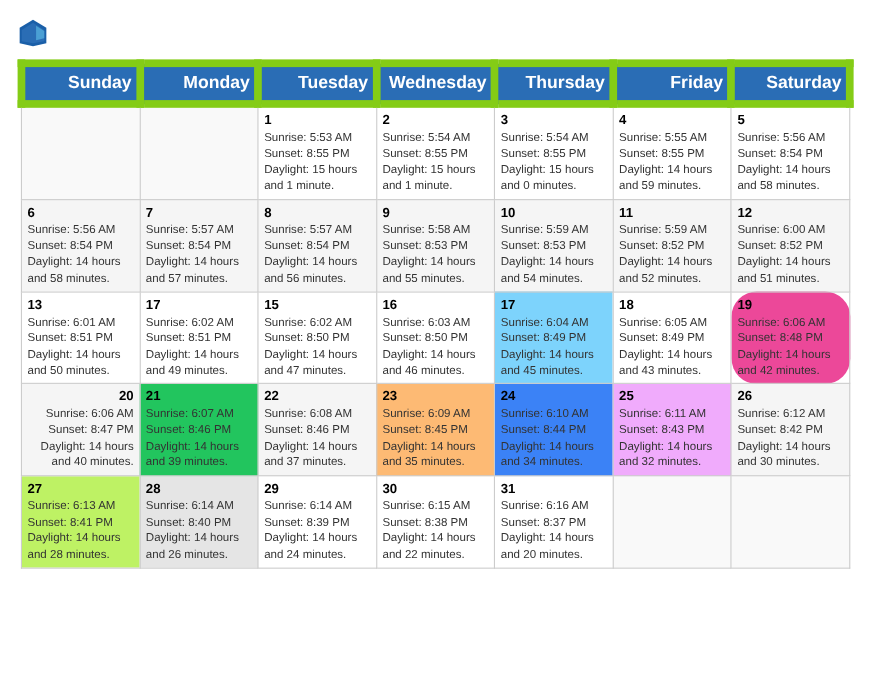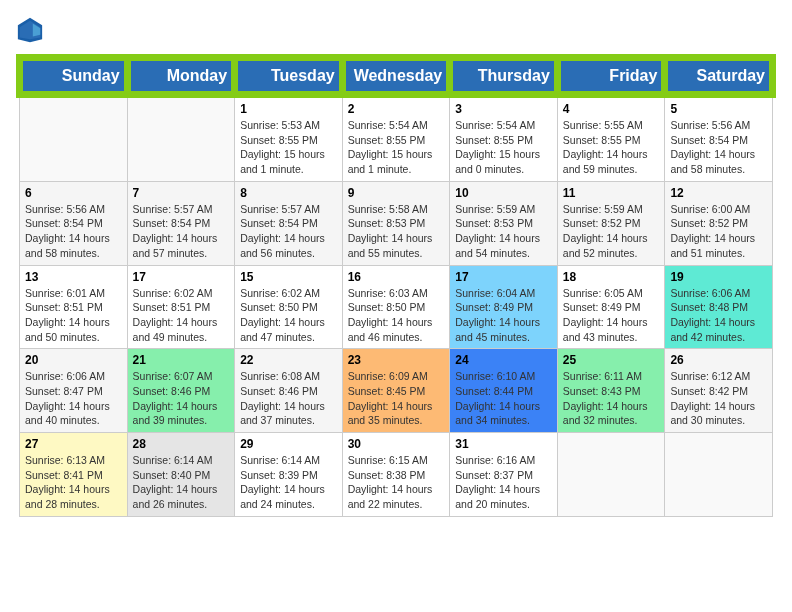--- a/index.html
+++ b/index.html
@@ -192,57 +192,57 @@
           <div class="day-info">Sunrise: 6:03 AM<br>Sunset: 8:50 PM<br>Daylight: 14 hours<br>and 46 minutes.</div>
         </td>
         <td style="background: #7dd3fc; margin-left: 44px;">
           <span class="day-num">17</span>
           <div class="day-info">Sunrise: 6:04 AM<br>Sunset: 8:49 PM<br>Daylight: 14 hours<br>and 45 minutes.</div>
         </td>
         <td style="background: rgb(255, 255, 255); margin-left: 32px;">
           <span class="day-num">18</span>
           <div class="day-info">Sunrise: 6:05 AM<br>Sunset: 8:49 PM<br>Daylight: 14 hours<br>and 43 minutes.</div>
         </td>
-        <td style="background: #5eead4;">
+        <td style="background: #ec4899; border-radius: 23px;">
           <span class="day-num">19</span>
           <div class="day-info">Sunrise: 6:06 AM<br>Sunset: 8:48 PM<br>Daylight: 14 hours<br>and 42 minutes.</div>
         </td>
       </tr>
       <tr>
-        <td style="background: rgb(245, 245, 245);">
+        <td style="background: rgb(245, 245, 245); text-align: right;">
           <span class="day-num">20</span>
           <div class="day-info">Sunrise: 6:06 AM<br>Sunset: 8:47 PM<br>Daylight: 14 hours<br>and 40 minutes.</div>
         </td>
-        <td style="background: #86efac; margin-top: 40px;">
+        <td style="background: #22c55e; margin-top: 40px;">
           <span class="day-num">21</span>
           <div class="day-info">Sunrise: 6:07 AM<br>Sunset: 8:46 PM<br>Daylight: 14 hours<br>and 39 minutes.</div>
         </td>
         <td style="background: rgb(245, 245, 245);">
           <span class="day-num">22</span>
           <div class="day-info">Sunrise: 6:08 AM<br>Sunset: 8:46 PM<br>Daylight: 14 hours<br>and 37 minutes.</div>
         </td>
         <td style="background: #fdba74;">
           <span class="day-num">23</span>
           <div class="day-info">Sunrise: 6:09 AM<br>Sunset: 8:45 PM<br>Daylight: 14 hours<br>and 35 minutes.</div>
         </td>
         <td style="background: #3b82f6;">
           <span class="day-num">24</span>
           <div class="day-info">Sunrise: 6:10 AM<br>Sunset: 8:44 PM<br>Daylight: 14 hours<br>and 34 minutes.</div>
         </td>
-        <td style="background: #86efac;">
+        <td style="background: #f0abfc;">
           <span class="day-num">25</span>
           <div class="day-info">Sunrise: 6:11 AM<br>Sunset: 8:43 PM<br>Daylight: 14 hours<br>and 32 minutes.</div>
         </td>
         <td style="background: rgb(245, 245, 245);">
           <span class="day-num">26</span>
           <div class="day-info">Sunrise: 6:12 AM<br>Sunset: 8:42 PM<br>Daylight: 14 hours<br>and 30 minutes.</div>
         </td>
       </tr>
       <tr>
-        <td style="background: #fef9c3;">
+        <td style="background: #bef264;">
           <span class="day-num">27</span>
           <div class="day-info">Sunrise: 6:13 AM<br>Sunset: 8:41 PM<br>Daylight: 14 hours<br>and 28 minutes.</div>
         </td>
         <td style="background: #e5e5e5;">
           <span class="day-num">28</span>
           <div class="day-info">Sunrise: 6:14 AM<br>Sunset: 8:40 PM<br>Daylight: 14 hours<br>and 26 minutes.</div>
         </td>
         <td style="background: rgb(255, 255, 255);">
           <span class="day-num">29</span>
           <div class="day-info">Sunrise: 6:14 AM<br>Sunset: 8:39 PM<br>Daylight: 14 hours<br>and 24 minutes.</div>

